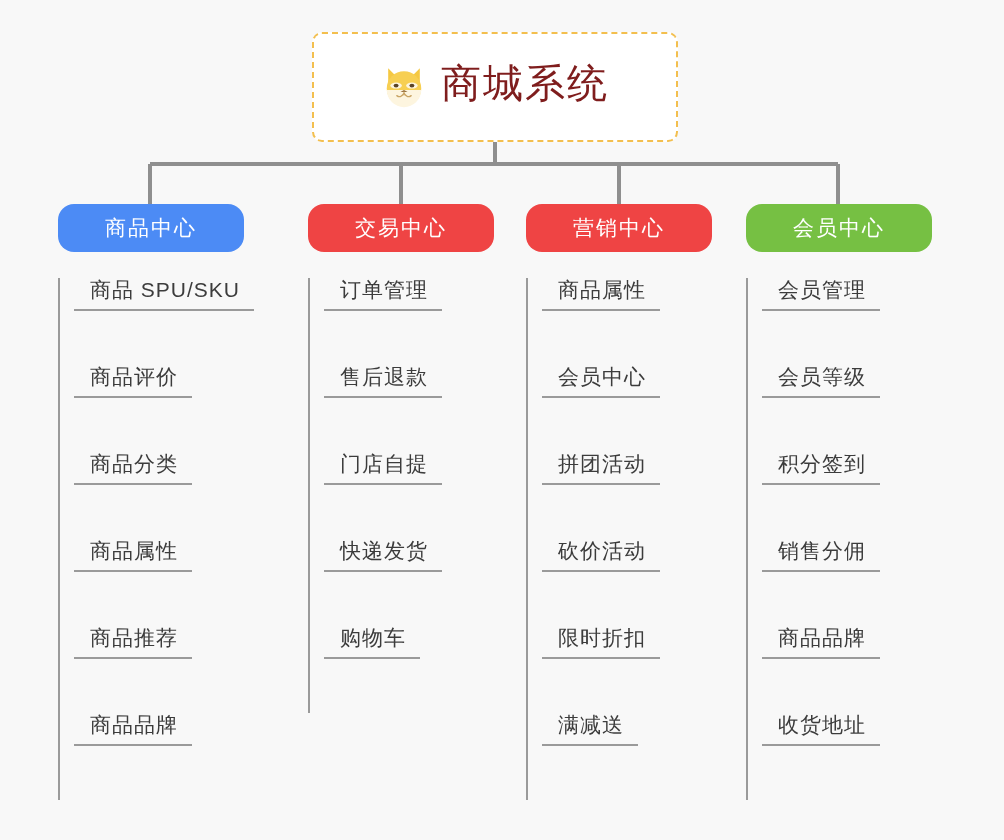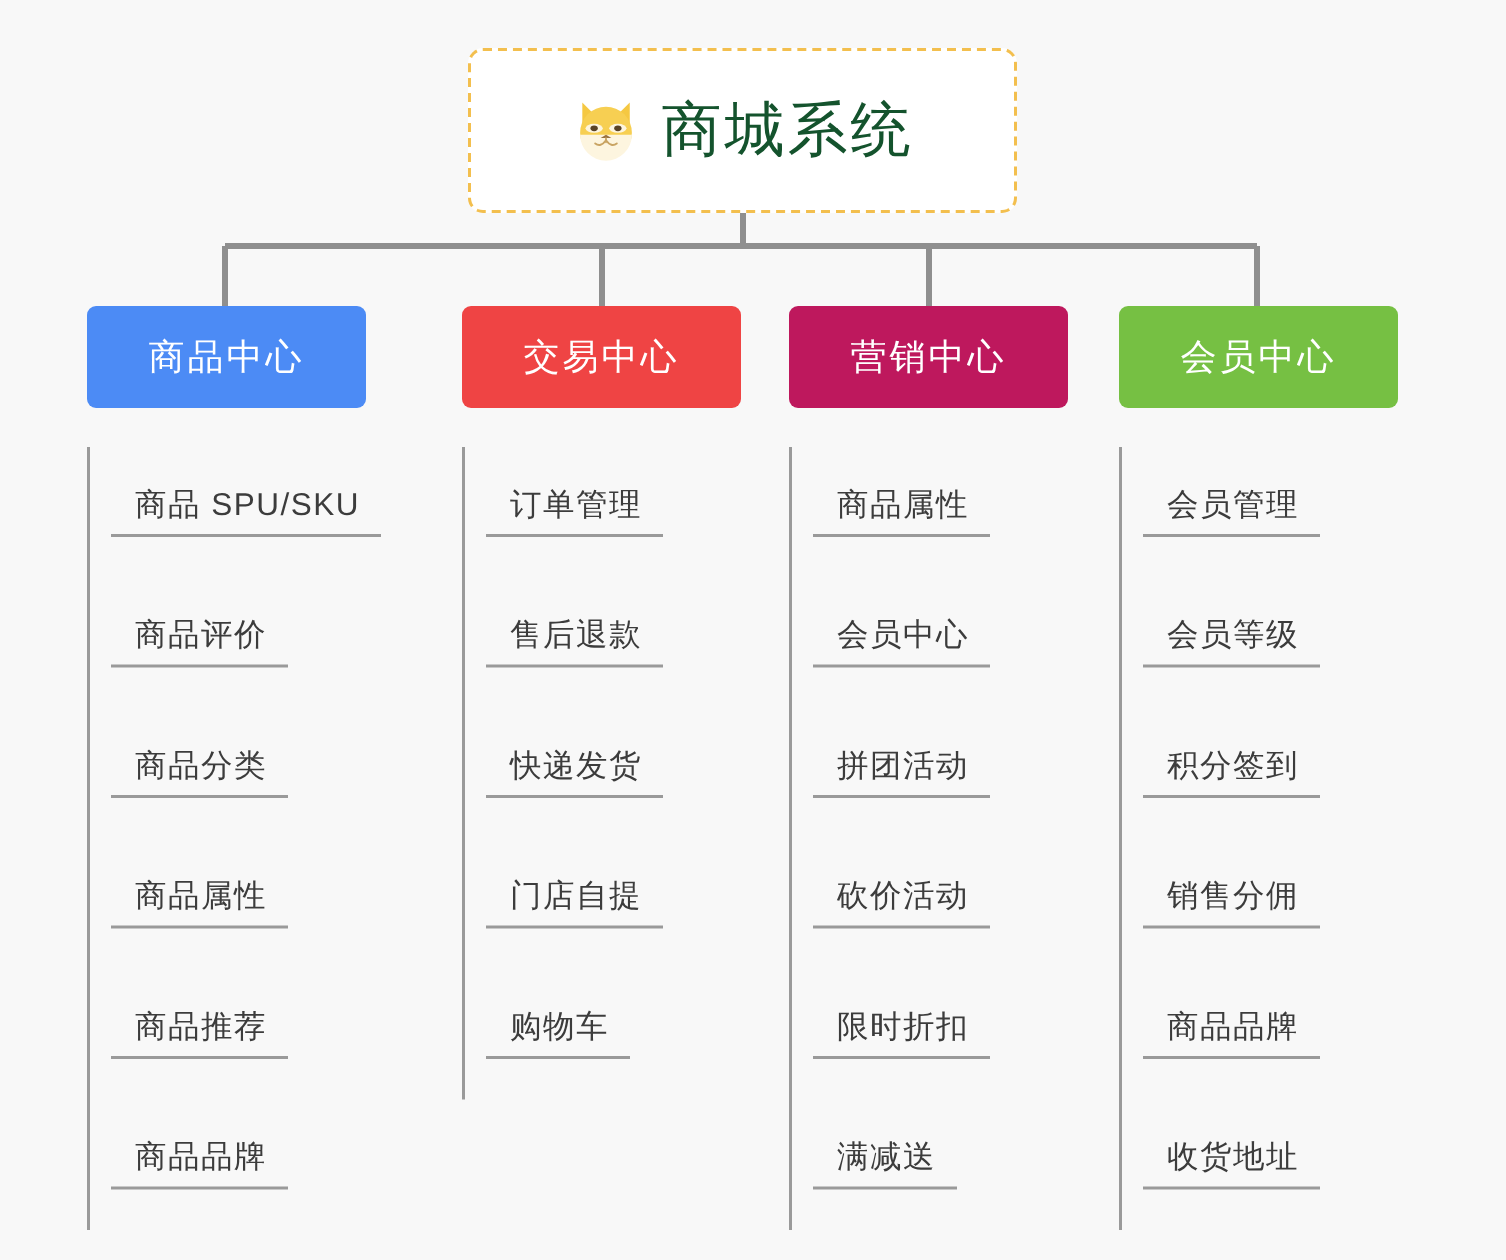--- a/index.html
+++ b/index.html
@@ -37,24 +37,25 @@
     gap: 14px;
   }
   .root-icon {
     width: 46px;
     height: 46px;
     flex: 0 0 auto;
     display: block;
   }
   .root-title {
     font-size: 40px;
-    color: #14532d;
+    color: #7f1d1d;
     letter-spacing: 2px;
     line-height: 1;
     white-space: nowrap;
+    font-family: Liberation Mono, monospace;
   }
 
   
   .connector-svg {
     position: absolute;
     left: 0;
     top: 0;
     width: 1004px;
     height: 840px;
     pointer-events: none;
@@ -65,40 +66,40 @@
     position: absolute;
     left: 0;
     top: 204px;
     width: 1004px;
   }
   .branch {
     position: absolute;
     top: 0;
   }
   .branch-header {
-    height: 68px;
-    border-radius: 6px;
+    height: 48px;
+    border-radius: 16px;
     display: flex;
     align-items: center;
     justify-content: center;
     color: #ffffff;
-    font-size: 24px;
+    font-size: 21px;
     letter-spacing: 2px;
     box-sizing: border-box;
   }
   .branch-items {
     position: relative;
     margin-top: 26px;
     padding-left: 14px;
     border-left: 2px solid #9a9a9a;
   }
   .leaf {
     height: 87px;
     display: flex;
-    align-items: center;
+    align-items: flex-start;
     box-sizing: border-box;
   }
   .leaf-label {
     display: inline-block;
     font-size: 21px;
     color: #3c3c3c;
     letter-spacing: 1px;
     padding: 0 14px 8px 16px;
     border-bottom: 2px solid #9a9a9a;
     white-space: nowrap;
@@ -178,33 +179,33 @@
         <span>交易中心</span>
       </div>
       <div class="branch-items">
         <div class="leaf">
             <span class="leaf-label">订单管理</span>
           </div>
         <div class="leaf">
             <span class="leaf-label">售后退款</span>
           </div>
         <div class="leaf">
+            <span class="leaf-label">门店自提</span>
+          </div>
+        <div class="leaf">
             <span class="leaf-label">快递发货</span>
           </div>
         <div class="leaf">
-            <span class="leaf-label">门店自提</span>
-          </div>
-        <div class="leaf">
             <span class="leaf-label">购物车</span>
           </div>
       </div>
     </div>
 
     <div class="branch b2">
-      <div class="branch-header" style="background:#be185d">
+      <div class="branch-header" style="background:#ef4444">
         <span>营销中心</span>
       </div>
       <div class="branch-items">
         <div class="leaf">
             <span class="leaf-label">商品属性</span>
           </div>
         <div class="leaf">
             <span class="leaf-label">会员中心</span>
           </div>
         <div class="leaf">

